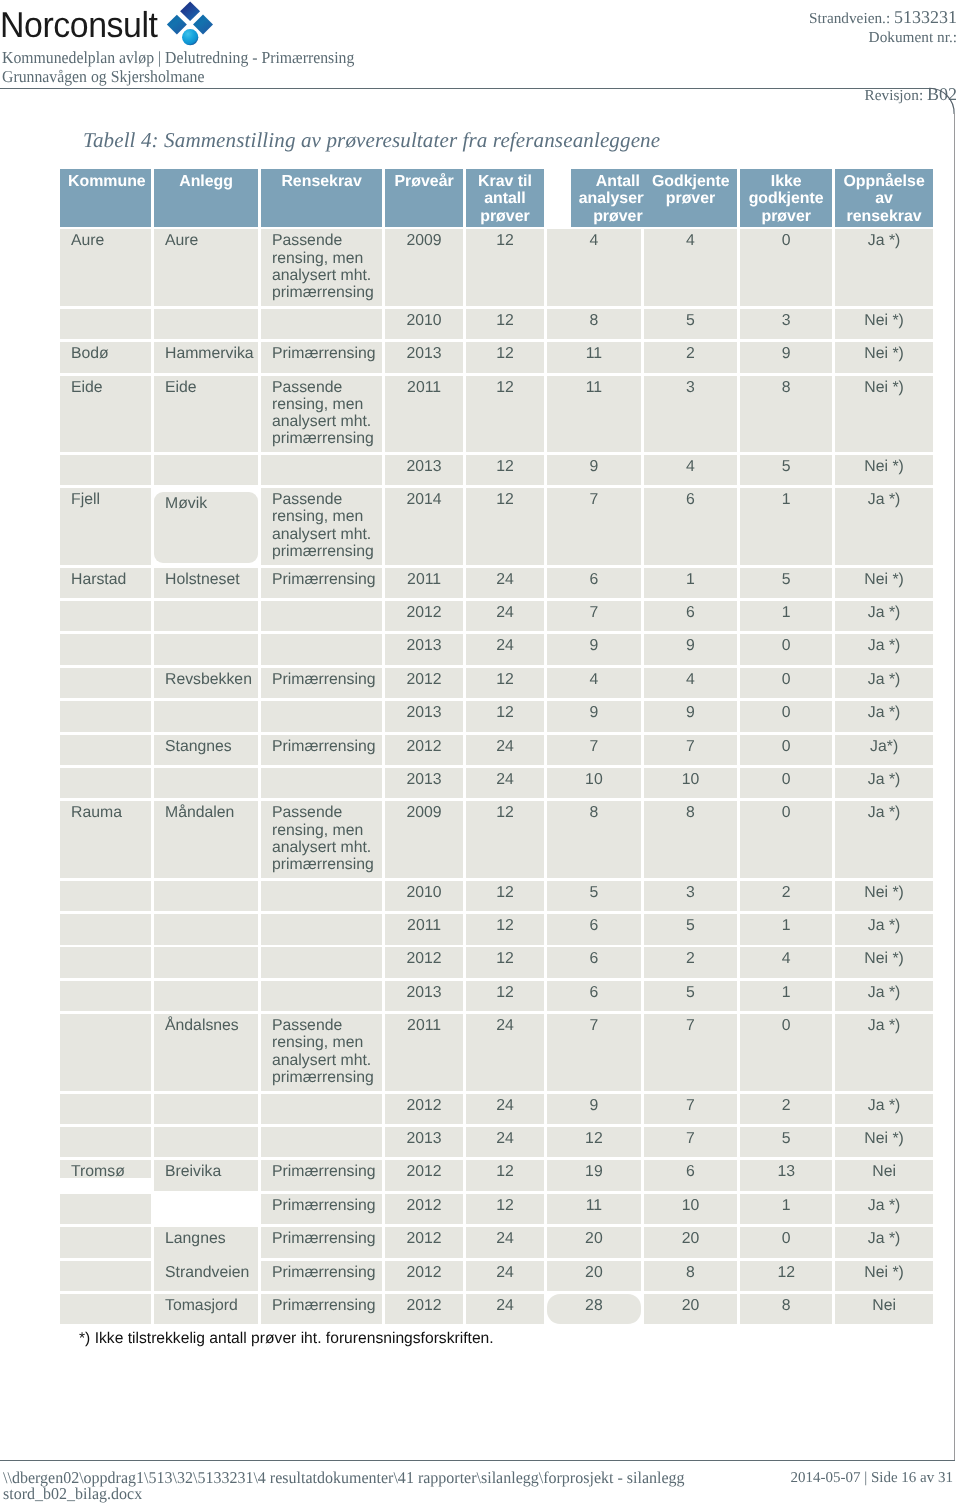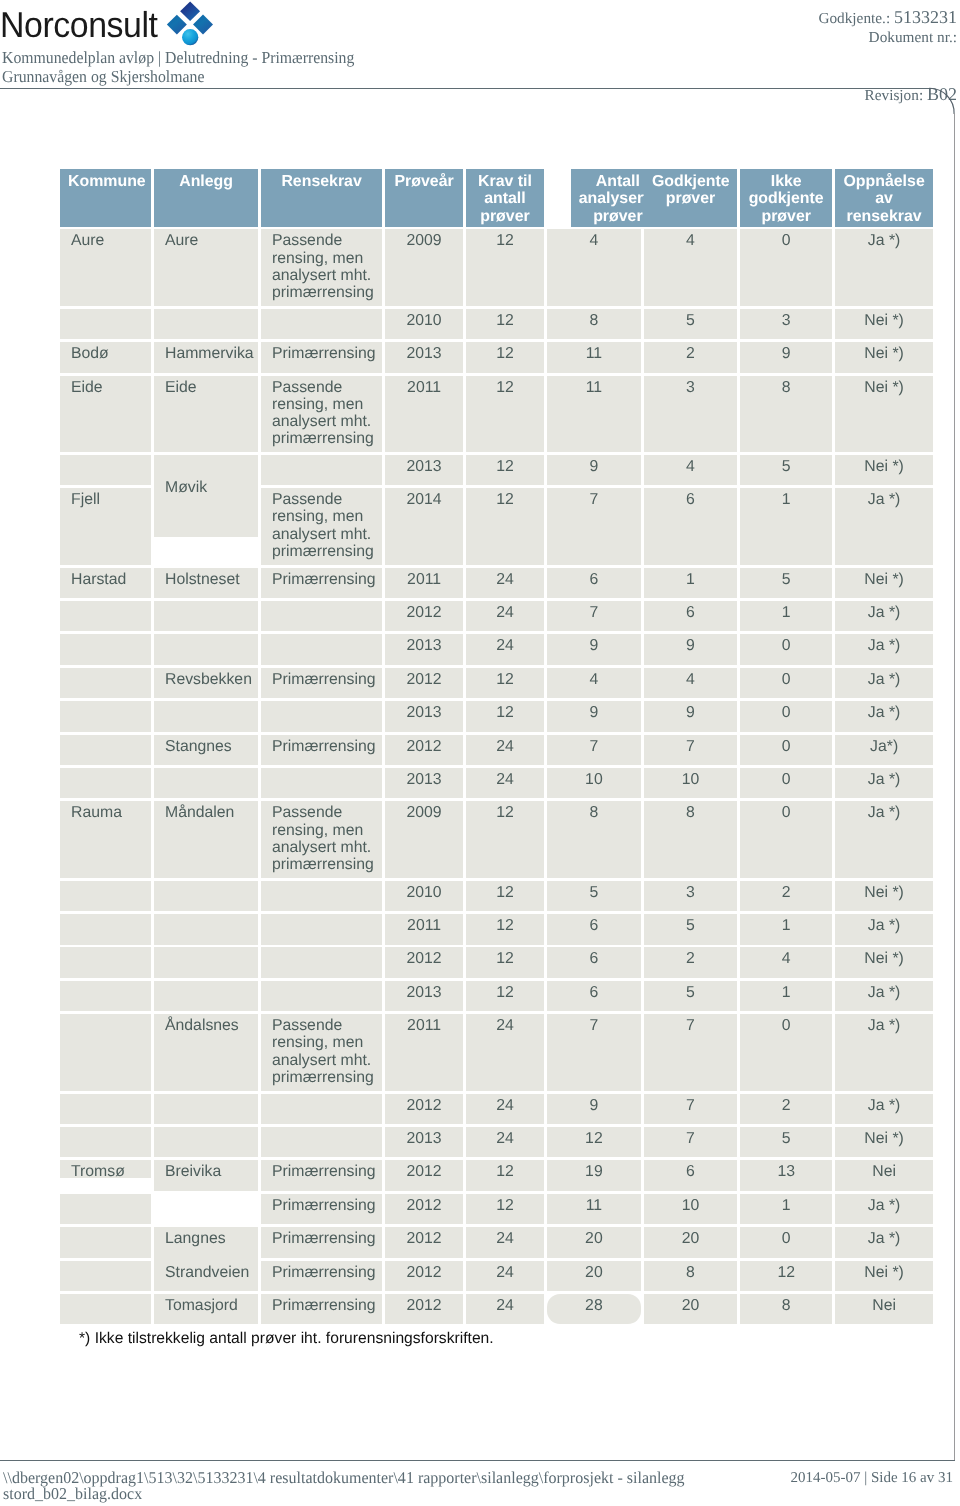--- a/index.html
+++ b/index.html
@@ -84,31 +84,32 @@
 <path d="M25.11 1.38 L35.1 11.19 L25.11 20.99 L15.12 11.19 Z" fill="url(#gA)"></path>
 <path d="M11.86 14.64 L21.85 24.58 L11.86 34.52 L1.87 24.58 Z" fill="url(#gB)"></path>
 <path d="M38.03 14.56 L48.02 24.5 L38.03 34.44 L28.04 24.5 Z" fill="url(#gB)"></path>
 <circle cx="25.19" cy="37.15" r="8.14" fill="url(#gC)"></circle>
       </svg>
     <div class="hdr-sub">
       <div>Kommunedelplan avløp | Delutredning - Primærrensing</div>
       <div>Grunnavågen og Skjersholmane</div>
     </div>
     <div class="hdr-right">
-      <div><span>Godkjente.:</span> <span class="big">5133231</span></div>
+      <div><span>Strandveien.:</span> <span class="big">5133231</span></div>
       <div><span>Dokument nr.:</span><span></span></div>
     </div>
     <div class="hdr-rev"><span>Revisjon:</span> <span class="big">B02</span></div>
     <div class="hdr-rule"></div>
   </div>
   <svg class="corner" viewBox="0 0 34 36">
       <path d="M3.2 3.3 A24.6 24.6 0 0 1 28.1 28.9" fill="none" stroke="#55616a" stroke-width="1.1"></path>
     </svg>
   <div class="page-border-right"></div>
 
+  <div class="caption">Tabell 4: Sammenstilling av prøveresultater fra referanseanleggene</div>
 
   <div class="tbl" id="tbl" style="height: 1155.5px;">
       <div class="th" style="left: 0px; top: 0px; width: 91.2px; height: 57.6px;">Kommune</div>
       <div class="th" style="left: 94px; top: 0px; width: 104.2px; height: 57.6px;">Anlegg</div>
       <div class="th" style="left: 201px; top: 0px; width: 121.2px; height: 57.6px;">Rensekrav</div>
       <div class="th" style="left: 325px; top: 0px; width: 78.2px; height: 57.6px;">Prøveår</div>
       <div class="th" style="left: 406px; top: 0px; width: 77.9px; height: 57.6px;">Krav til antall prøver</div>
       <div class="th" style="left: 486.7px; top: 0px; width: 94.4px; height: 57.6px; margin-left: 24px;">Antall analyserte prøver</div>
       <div class="th" style="left: 583.9px; top: 0px; width: 93.2px; height: 57.6px;">Godkjente prøver</div>
       <div class="th" style="left: 679.9px; top: 0px; width: 92.6px; height: 57.6px;">Ikke godkjente prøver</div>
@@ -152,21 +153,21 @@
       <div class="td txt" style="left: 0px; top: 285.8px; width: 91.2px; height: 30.6px;"></div>
       <div class="td txt" style="left: 94px; top: 285.8px; width: 104.2px; height: 30.6px;"></div>
       <div class="td txt" style="left: 201px; top: 285.8px; width: 121.2px; height: 30.6px;"></div>
       <div class="td num" style="left: 325px; top: 285.8px; width: 78.2px; height: 30.6px;">2013</div>
       <div class="td num" style="left: 406px; top: 285.8px; width: 77.9px; height: 30.6px;">12</div>
       <div class="td num" style="left: 486.7px; top: 285.8px; width: 94.4px; height: 30.6px;">9</div>
       <div class="td num" style="left: 583.9px; top: 285.8px; width: 93.2px; height: 30.6px;">4</div>
       <div class="td num" style="left: 679.9px; top: 285.8px; width: 92.6px; height: 30.6px;">5</div>
       <div class="td num" style="left: 775.3px; top: 285.8px; width: 97.6px; height: 30.6px;">Nei *)</div>
       <div class="td txt" style="left: 0px; top: 319.2px; width: 91.2px; height: 76.5px;">Fjell</div>
-      <div class="td txt" style="left: 94px; top: 307px; width: 104.2px; height: 61px;">Møvik</div>
+      <div class="td txt" style="left: 94px; top: 323px; width: 104.2px; height: 71px; border-radius: 9px;">Møvik</div>
       <div class="td txt" style="left: 201px; top: 319.2px; width: 121.2px; height: 76.5px;">Passende rensing, men analysert mht. primærrensing</div>
       <div class="td num" style="left: 325px; top: 319.2px; width: 78.2px; height: 76.5px;">2014</div>
       <div class="td num" style="left: 406px; top: 319.2px; width: 77.9px; height: 76.5px;">12</div>
       <div class="td num" style="left: 486.7px; top: 319.2px; width: 94.4px; height: 76.5px;">7</div>
       <div class="td num" style="left: 583.9px; top: 319.2px; width: 93.2px; height: 76.5px;">6</div>
       <div class="td num" style="left: 679.9px; top: 319.2px; width: 92.6px; height: 76.5px;">1</div>
       <div class="td num" style="left: 775.3px; top: 319.2px; width: 97.6px; height: 76.5px;">Ja *)</div>
       <div class="td txt" style="left: 0px; top: 398.5px; width: 91.2px; height: 30.6px;">Harstad</div>
       <div class="td txt" style="left: 94px; top: 398.5px; width: 104.2px; height: 30.6px;">Holstneset</div>
       <div class="td txt" style="left: 201px; top: 398.5px; width: 121.2px; height: 30.6px;">Primærrensing</div>

